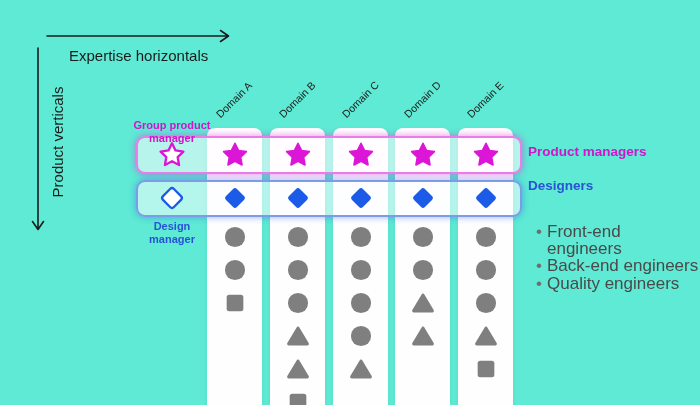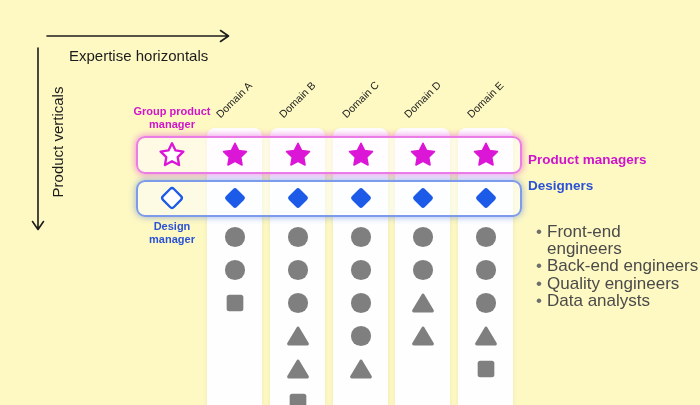--- a/index.html
+++ b/index.html
@@ -1,21 +1,21 @@
 <!DOCTYPE html>
 <html><head>
 <meta charset="utf-8">
 <style>
   html,body{margin:0;padding:0;}
   body{
     background:#F2F1F0;
     font-family:"Liberation Sans", sans-serif;
     width:700px;height:405px;overflow:hidden;
   }
-  .canvas{position:relative;width:700px;height:405px;background:#fef9c3;overflow:hidden;}
+  .canvas{position:relative;width:700px;height:405px;background:#5eead4;overflow:hidden;}
 
   
   .axes-svg{position:absolute;left:0;top:0;z-index:0;}
   .h-axis-label{position:absolute;left:69px;top:47px;font-size:15px;color:#1C1C1C;white-space:nowrap;}
   .v-axis-label{position:absolute;left:57px;top:142px;font-size:15px;color:#1C1C1C;white-space:nowrap;
     transform:translate(-50%,-50%) rotate(-90deg);}
 
   
   .strip{position:absolute;top:128px;width:55px;height:277px;background:#FEFEFE;
     border-radius:8px 8px 0 0;box-shadow:0 2px 5px rgba(0,0,0,0.07);z-index:1;}
@@ -27,24 +27,24 @@
   .row-pm{top:136px;height:38px;border:2px solid #EC7CE6;background:rgba(255,251,255,0.55);
     box-shadow:0 0 6px 1px rgba(224,34,217,0.45);}
   .row-des{top:180px;height:37px;border:2px solid #7D9BEA;background:rgba(251,253,255,0.55);
     box-shadow:0 0 6px 1px rgba(45,95,225,0.38);}
 
   
   .shape{position:absolute;transform:translate(-50%,-50%);line-height:0;z-index:3;}
 
   
   .mgr-label{position:absolute;text-align:center;font-size:11px;font-weight:bold;line-height:12.5px;z-index:4;}
-  .gpm-label{left:130px;top:105px;width:84px;color:#D114CB;text-align:center;}
+  .gpm-label{left:130px;top:119px;width:84px;color:#D114CB;text-align:center;}
   .dm-label{left:132px;top:220px;width:80px;color:#2A52D6;}
   .row-label{position:absolute;left:528px;font-size:13.5px;font-weight:bold;white-space:nowrap;z-index:4;}
-  .pm-row-label{top:152px;color:#D114CB;}
+  .pm-row-label{top:144px;color:#D114CB;}
   .des-row-label{top:178px;color:#2A52D6;}
 
   
   .others{position:absolute;left:528px;top:220px;z-index:4;}
   .others-title{font-size:13.5px;color:#3F3F3F;line-height:17px;}
   .others-list{list-style:none;margin:3px 0 0 0;padding:0;}
   .others-list li{font-size:17px;color:#4A4A4A;line-height:17.2px;padding-left:19px;position:relative;}
   .others-list li::before{content:"\2022";position:absolute;left:8px;color:#6E6E6E;}
 </style>
 </head>
@@ -185,17 +185,16 @@
   <div class="mgr-label dm-label">Design manager</div>
 
   <div class="row-label pm-row-label">Product managers</div>
   <div class="row-label des-row-label">Designers</div>
 
   <div class="others">
     <ul class="others-list" id="others-list">
         <li>Front-end engineers</li>
         <li>Back-end engineers</li>
         <li>Quality engineers</li>
-        <li>Data analysts</li>
       </ul>
   </div>
 
 </div>
 
 </body></html>

